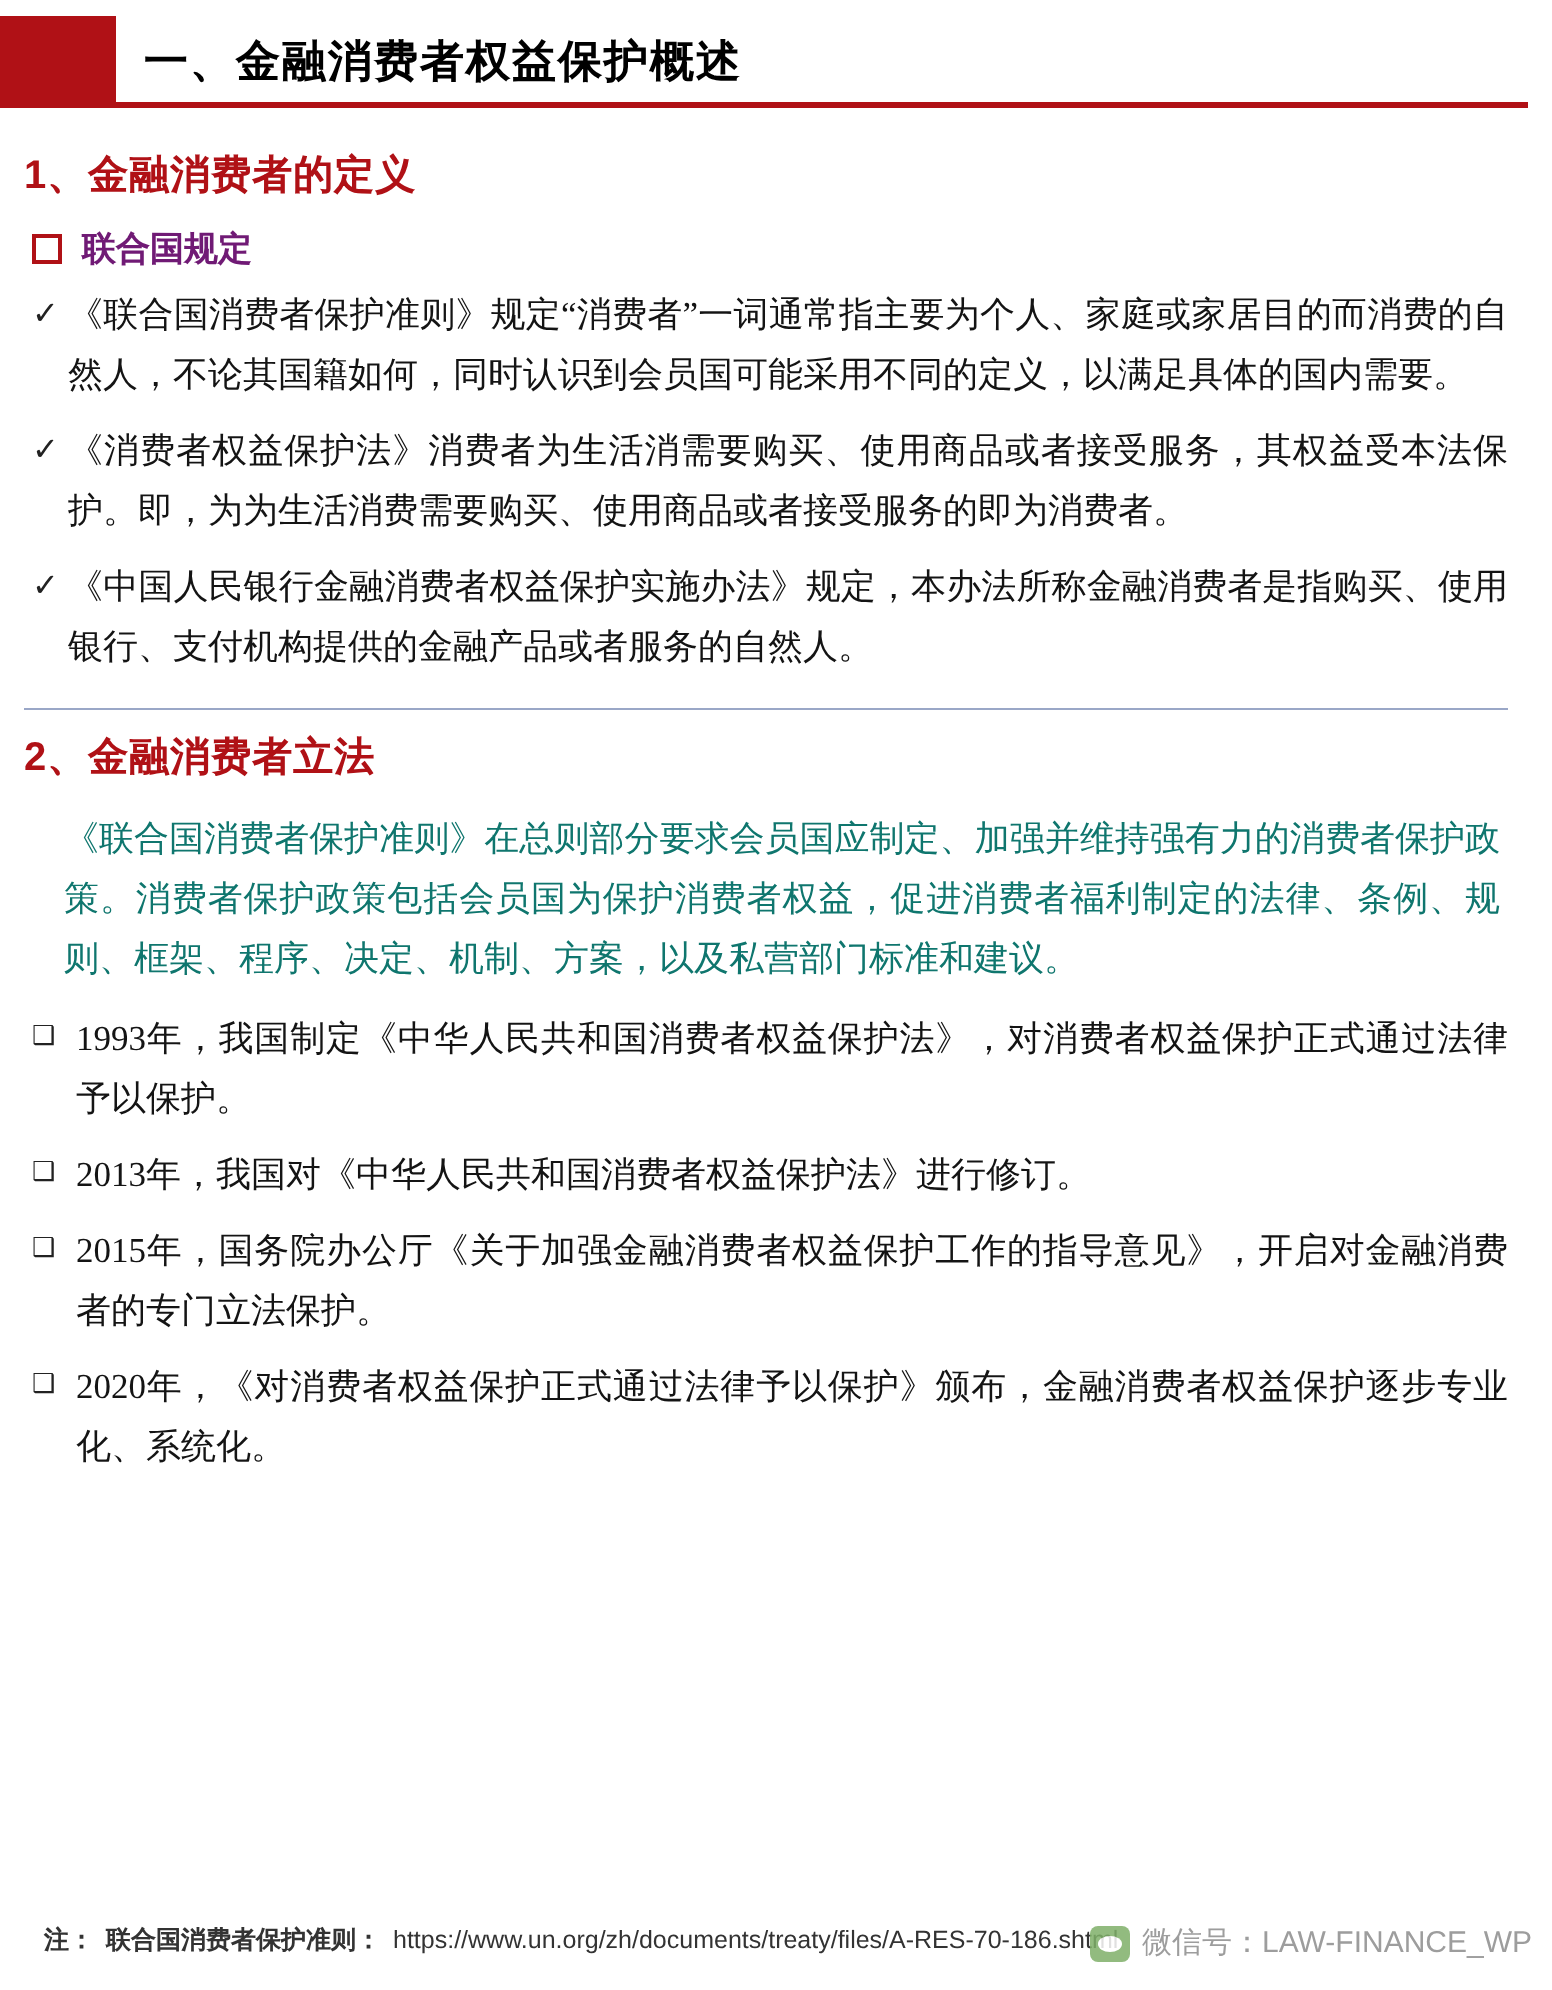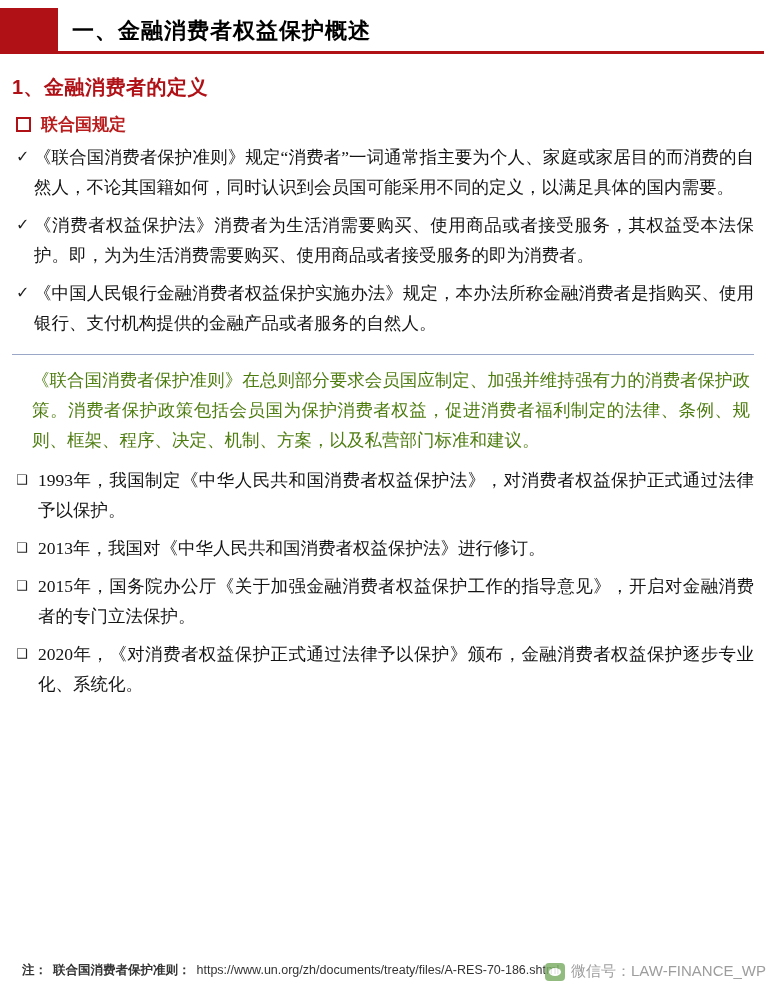--- a/index.html
+++ b/index.html
@@ -73,21 +73,21 @@
     width: 11px;
     height: 11px;
     border: 2px solid #b01116;
     margin-right: 10px;
     flex: 0 0 auto;
   }
   .sub-head-text {
     font-family: "Liberation Sans", sans-serif;
     font-weight: bold;
     font-size: 17px;
-    color: #b91c1c;
+    color: #701a75;
   }
 
   .bullet-row {
     display: flex;
     align-items: flex-start;
     margin: 4px 0 8px 4px;
   }
   .check {
     flex: 0 0 auto;
     width: 18px;
@@ -109,21 +109,21 @@
     font-size: 17.5px;
     line-height: 30px;
     text-align: justify;
     color: #141414;
   }
 
   .plain-para {
     font-size: 17.5px;
     line-height: 30px;
     text-align: justify;
-    color: #4d7c0f;
+    color: #0f766e;
     margin: 8px 4px 10px 20px;
     text-indent: 0;
   }
 
   .divider {
     border: none;
     border-top: 1px solid #9aa7c7;
     margin: 16px 0 10px 0;
   }
 
@@ -210,20 +210,21 @@
     <span class="para">《消费者权益保护法》消费者为生活消需要购买、使用商品或者接受服务，其权益受本法保护。即，为为生活消费需要购买、使用商品或者接受服务的即为消费者。</span>
   </div>
 
   <div class="bullet-row">
     <span class="check">✓</span>
     <span class="para">《中国人民银行金融消费者权益保护实施办法》规定，本办法所称金融消费者是指购买、使用银行、支付机构提供的金融产品或者服务的自然人。</span>
   </div>
 
   <hr class="divider">
 
+  <div class="section-title">2、金融消费者立法</div>
 
   <div class="plain-para">《联合国消费者保护准则》在总则部分要求会员国应制定、加强并维持强有力的消费者保护政策。消费者保护政策包括会员国为保护消费者权益，促进消费者福利制定的法律、条例、规则、框架、程序、决定、机制、方案，以及私营部门标准和建议。</div>
 
   <div class="bullet-row">
     <span class="sq-bullet">❑</span>
     <span class="para">1993年，我国制定《中华人民共和国消费者权益保护法》，对消费者权益保护正式通过法律予以保护。</span>
   </div>
   <div class="bullet-row">
     <span class="sq-bullet">❑</span>
     <span class="para">2013年，我国对《中华人民共和国消费者权益保护法》进行修订。</span>

